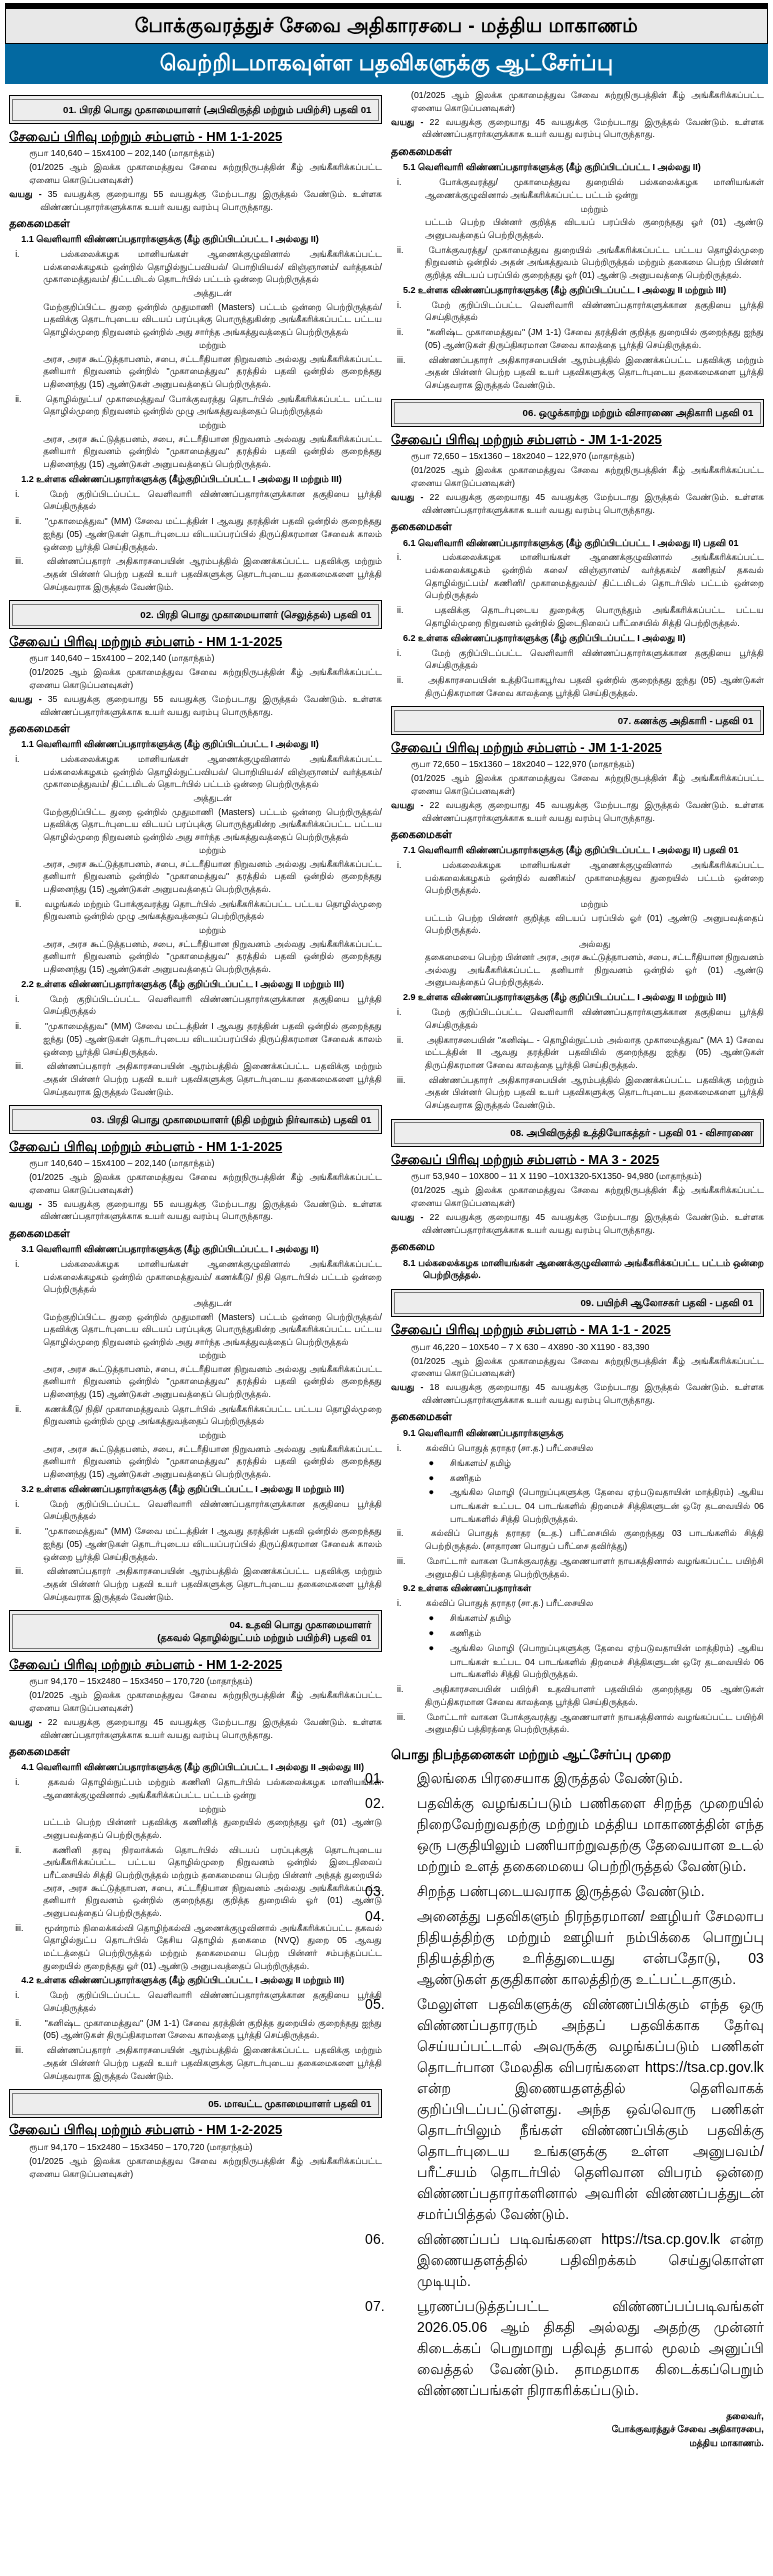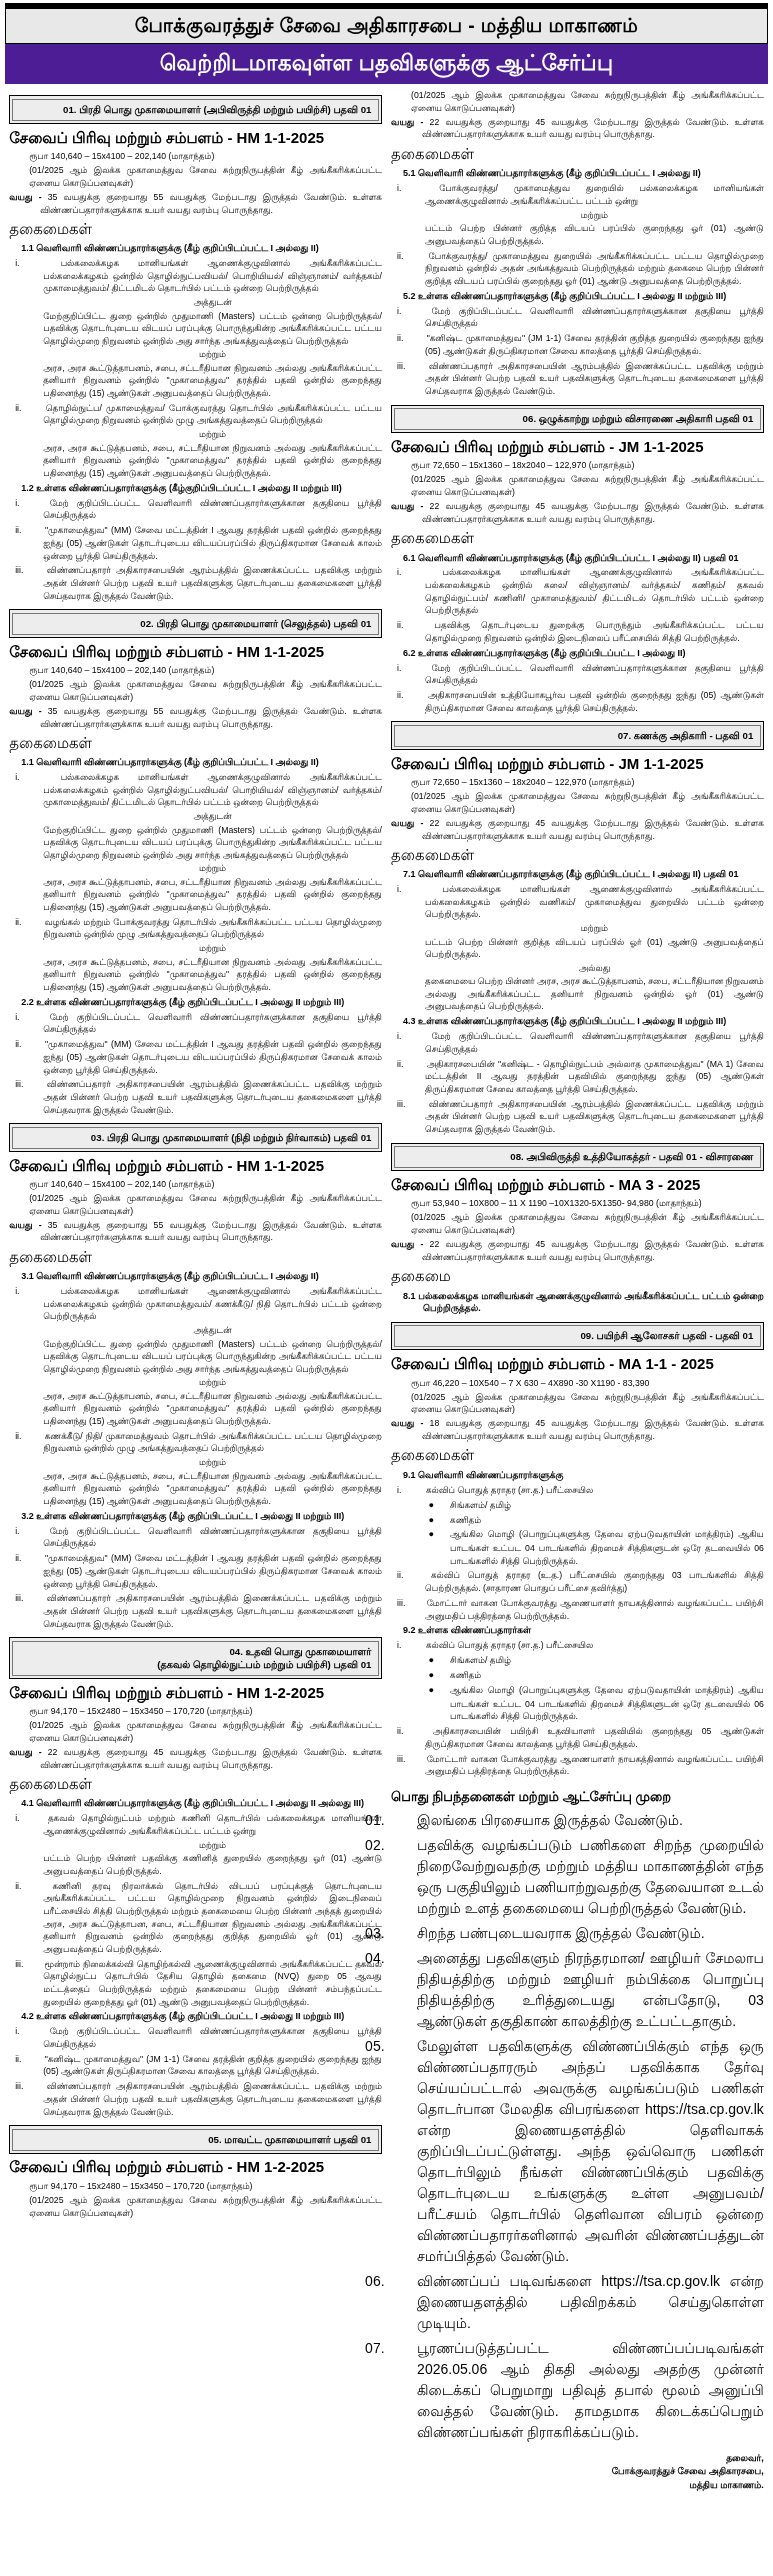--- a/index.html
+++ b/index.html
@@ -31,21 +31,21 @@
     text-align: center;
     padding: 5.4px 3.1px 7px 3.1px;
   }
   .org-title {
     font-size: 19.3px;
     font-weight: bold;
     letter-spacing: 0.4px;
     line-height: 1.1;
   }
   .headline-bar {
-    background: #4c1d95;
+    background: #0369a1;
     color: #fff;
     margin: 0 4.6px;
     text-align: center;
     padding: 7.7px 3.1px 9.3px 3.1px;
   }
   .headline-title {
     font-size: 21.6px;
     font-weight: bold;
     letter-spacing: 0.3px;
     line-height: 1.05;
@@ -77,39 +77,40 @@
     padding: 3.1px 6.2px 3.9px 6.2px;
   }
   .post-title {
     font-size: 9.7px;
     font-weight: bold;
     line-height: 1.35;
   }
 
   
   .sub-head {
-    font-size: 15px;
+    font-size: 13px;
     font-weight: bold;
     margin: 3.1px 0 1.5px 0;
+    text-decoration: underline;
   }
   .para {
     font-size: 8.7px;
     line-height: 1.45;
     text-align: justify;
     margin: 0.8px 0 1.5px 0;
   }
   .indent-1 { margin-left: 20px; }
   .hang {
     padding-left: 31px;
     text-indent: -31px;
   }
   .lbl { font-weight: bold; }
   .section-label {
-    font-size: 15px;
-    font-weight: normal;
+    font-size: 11px;
+    font-weight: bold;
     margin: 3.9px 0 0.8px 0;
   }
   .num-head {
     font-size: 9px;
     font-weight: bold;
     line-height: 1.4;
     margin: 2.3px 0 1.5px 0;
     padding-left: 32px;
     text-indent: -20px;
     text-align: justify;
@@ -343,21 +344,21 @@
           <div class="para indent-1">ரூபா  72,650  –  15x1360  –  18x2040  –  122,970  (மாதாந்தம்)</div>
           <div class="para indent-1">(01/2025 ஆம் இலக்க முகாமைத்துவ சேவை சுற்றுநிருபத்தின் கீழ் அங்கீகரிக்கப்பட்ட ஏனைய கொடுப்பனவுகள்)</div>
           <div class="para hang"><span class="lbl">வயது - </span>22 வயதுக்கு குறையாது 45 வயதுக்கு மேற்படாது இருத்தல் வேண்டும். உள்ளக விண்ணப்பதாரர்களுக்காக உயர் வயது வரம்பு பொருந்தாது.</div>
           <div class="section-label">தகைமைகள்</div>
           <div class="num-head">7.1 வெளிவாரி விண்ணப்பதாரர்களுக்கு (கீழ் குறிப்பிடப்பட்ட I அல்லது II) பதவி 01</div>
           <div class="roman-item"><span class="rn">i.</span> பல்கலைக்கழக மானியங்கள் ஆணைக்குழுவினால் அங்கீகரிக்கப்பட்ட பல்கலைக்கழகம் ஒன்றில் வணிகம்/ முகாமைத்துவ துறையில் பட்டம் ஒன்றை பெற்றிருத்தல்.</div>
           <div class="conn">மற்றும்</div>
           <div class="plain-sub">பட்டம் பெற்ற பின்னர் குறித்த விடயப் பரப்பில் ஓர் (01) ஆண்டு அனுபவத்தைப் பெற்றிருத்தல்.</div>
           <div class="conn">அல்லது</div>
           <div class="plain-sub">தகைமையை பெற்ற பின்னர் அரச, அரச கூட்டுத்தாபனம், சபை, சட்டரீதியான நிறுவனம் அல்லது அங்கீகரிக்கப்பட்ட தனியார் நிறுவனம் ஒன்றில் ஓர் (01) ஆண்டு அனுபவத்தைப் பெற்றிருத்தல்.</div>
-          <div class="num-head">4.3 உள்ளக விண்ணப்பதாரர்களுக்கு (கீழ் குறிப்பிடப்பட்ட I அல்லது II மற்றும் III)</div>
+          <div class="num-head">2.9 உள்ளக விண்ணப்பதாரர்களுக்கு (கீழ் குறிப்பிடப்பட்ட I அல்லது II மற்றும் III)</div>
           <div class="roman-item"><span class="rn">i.</span> மேற் குறிப்பிடப்பட்ட வெளிவாரி விண்ணப்பதாரர்களுக்கான தகுதியை பூர்த்தி செய்திருத்தல்</div>
           <div class="roman-item"><span class="rn">ii.</span> அதிகாரசபையின் "கனிஷ்ட - தொழில்நுட்பம் அல்லாத முகாமைத்துவ" (MA 1) சேவை மட்டத்தின் II ஆவது தரத்தின் பதவியில் குறைந்தது ஐந்து (05) ஆண்டுகள் திருப்திகரமான சேவை காலத்தை பூர்த்தி செய்திருத்தல்.</div>
           <div class="roman-item"><span class="rn">iii.</span> விண்ணப்பதாரர் அதிகாரசபையின் ஆரம்பத்தில் இணைக்கப்பட்ட பதவிக்கு மற்றும் அதன் பின்னர் பெற்ற பதவி உயர் பதவிகளுக்கு தொடர்புடைய தகைமைகளை பூர்த்தி செய்தவராக இருத்தல் வேண்டும்.</div>
         </div>
         <div class="post">
           <div class="post-box">
             <div class="post-box-inner">
               <div class="post-title">08. அபிவிருத்தி உத்தியோகத்தர் - பதவி 01 - விசாரணை</div>
             </div>
           </div>

